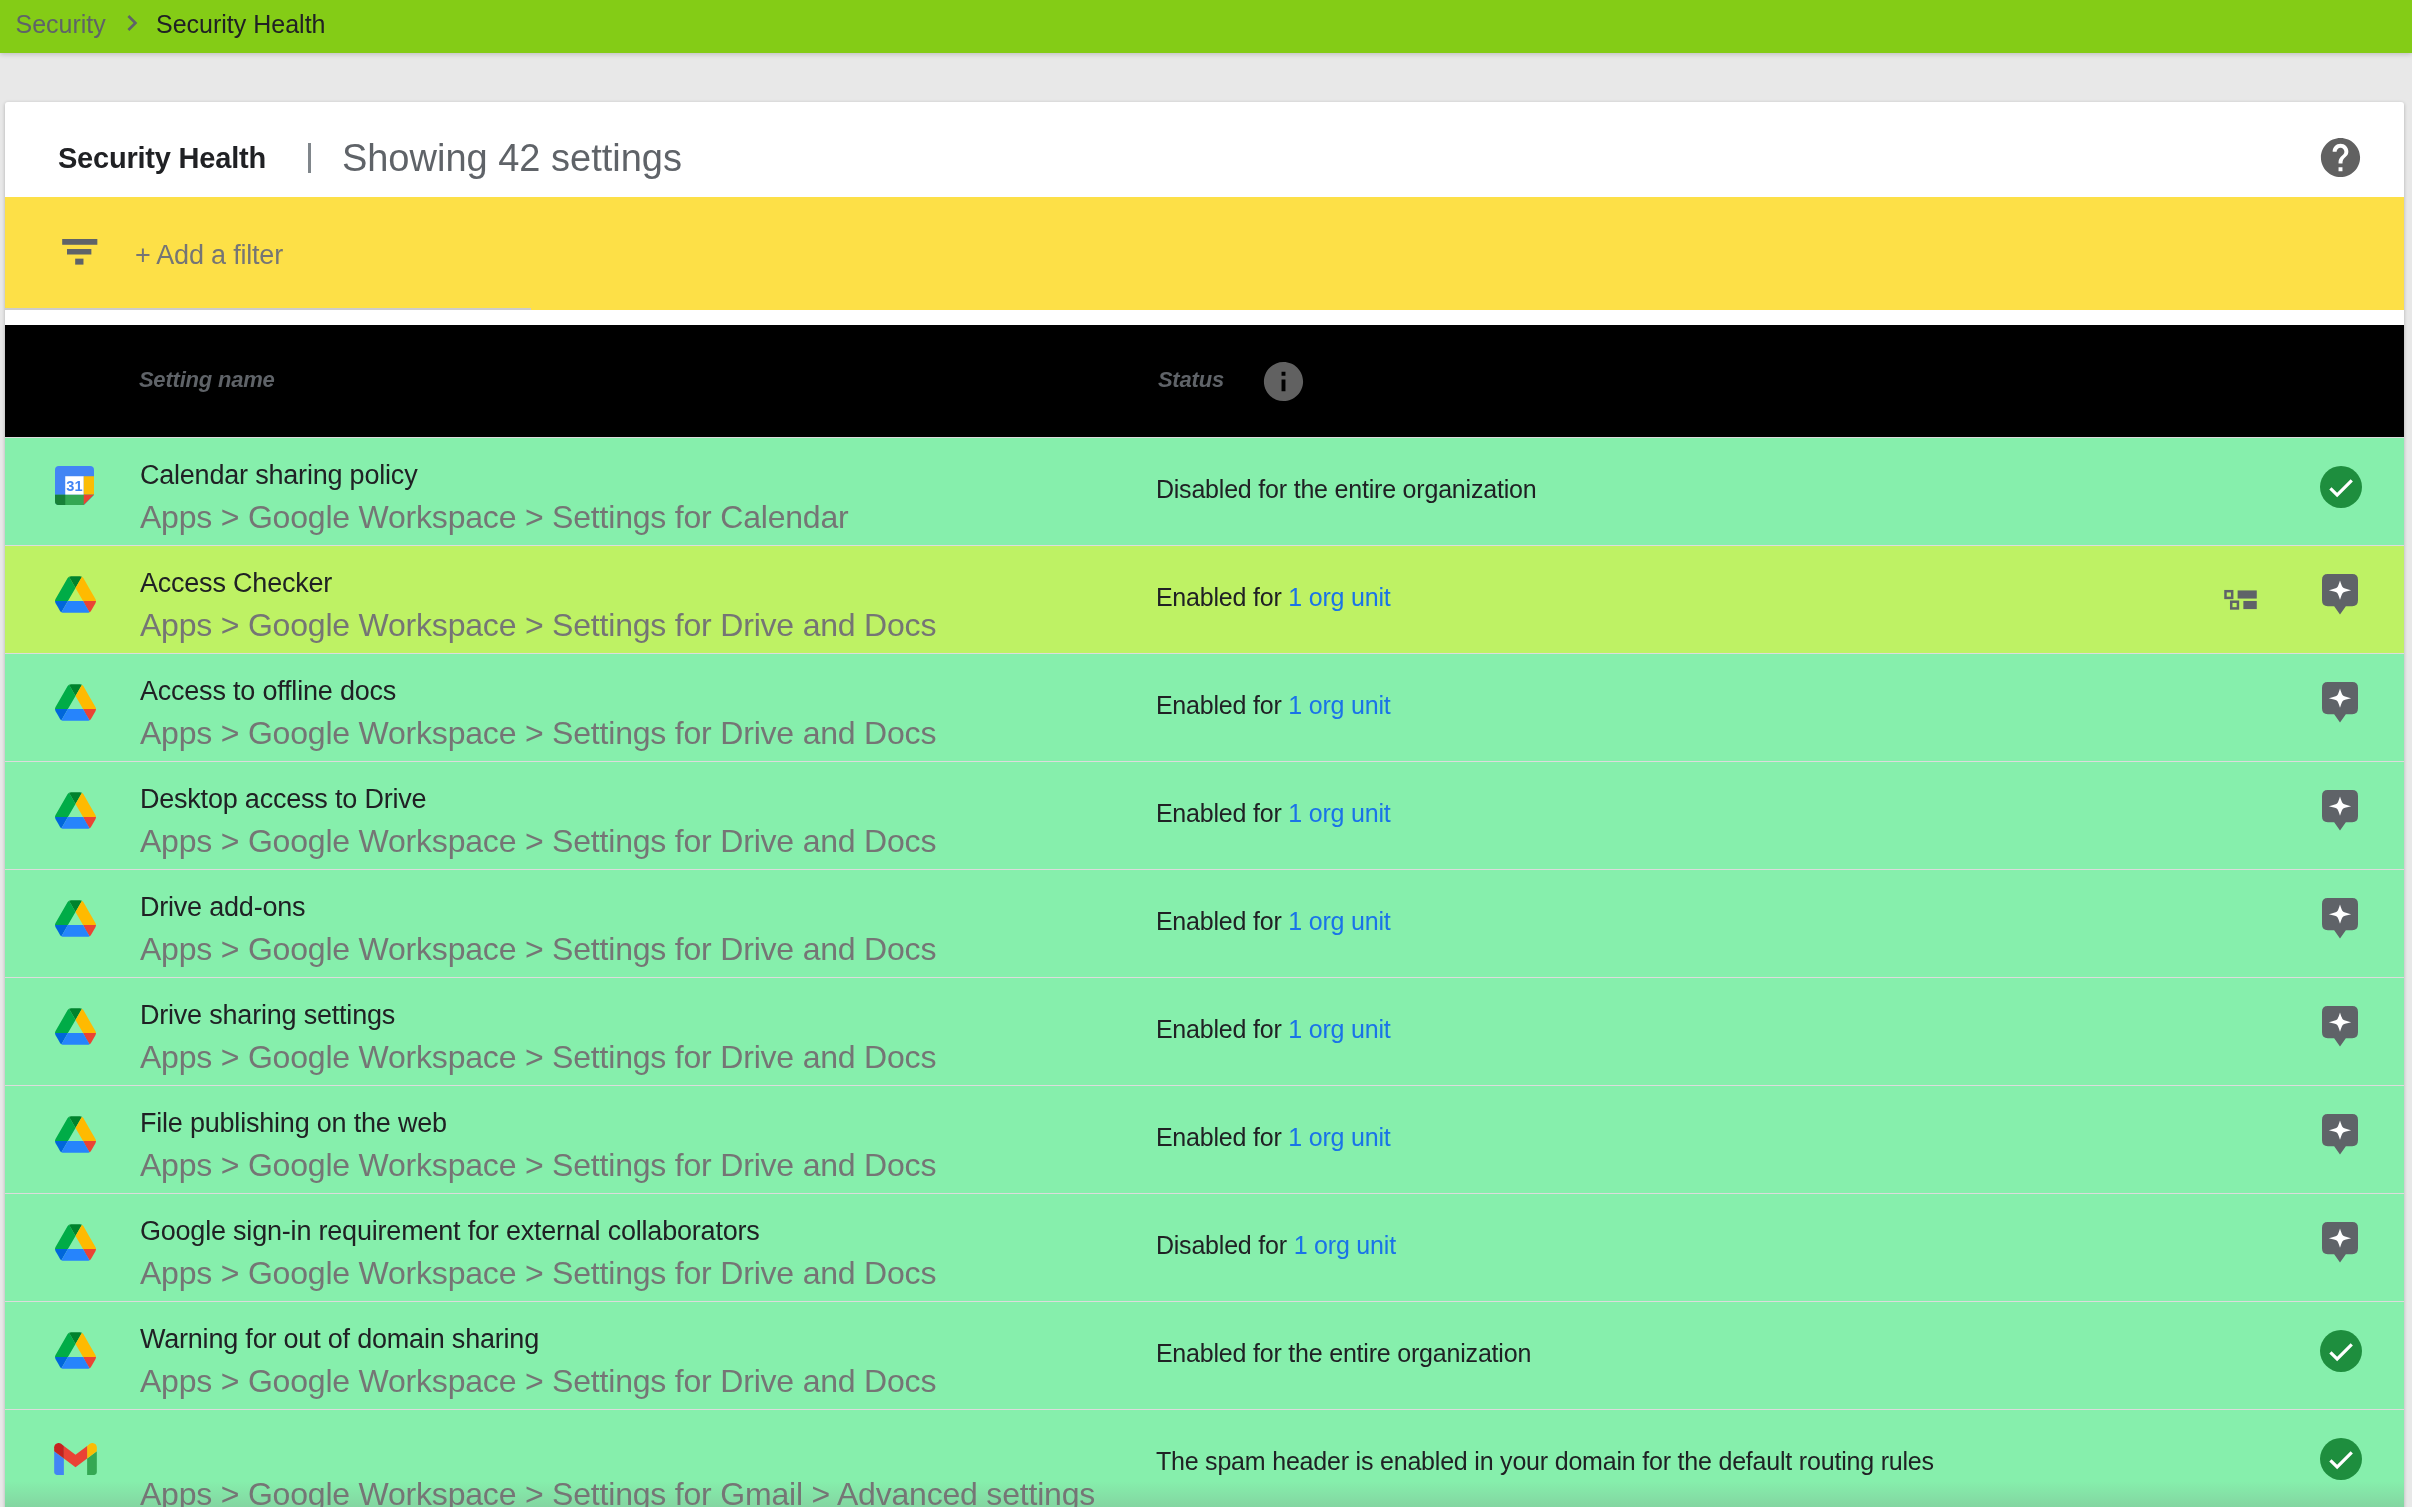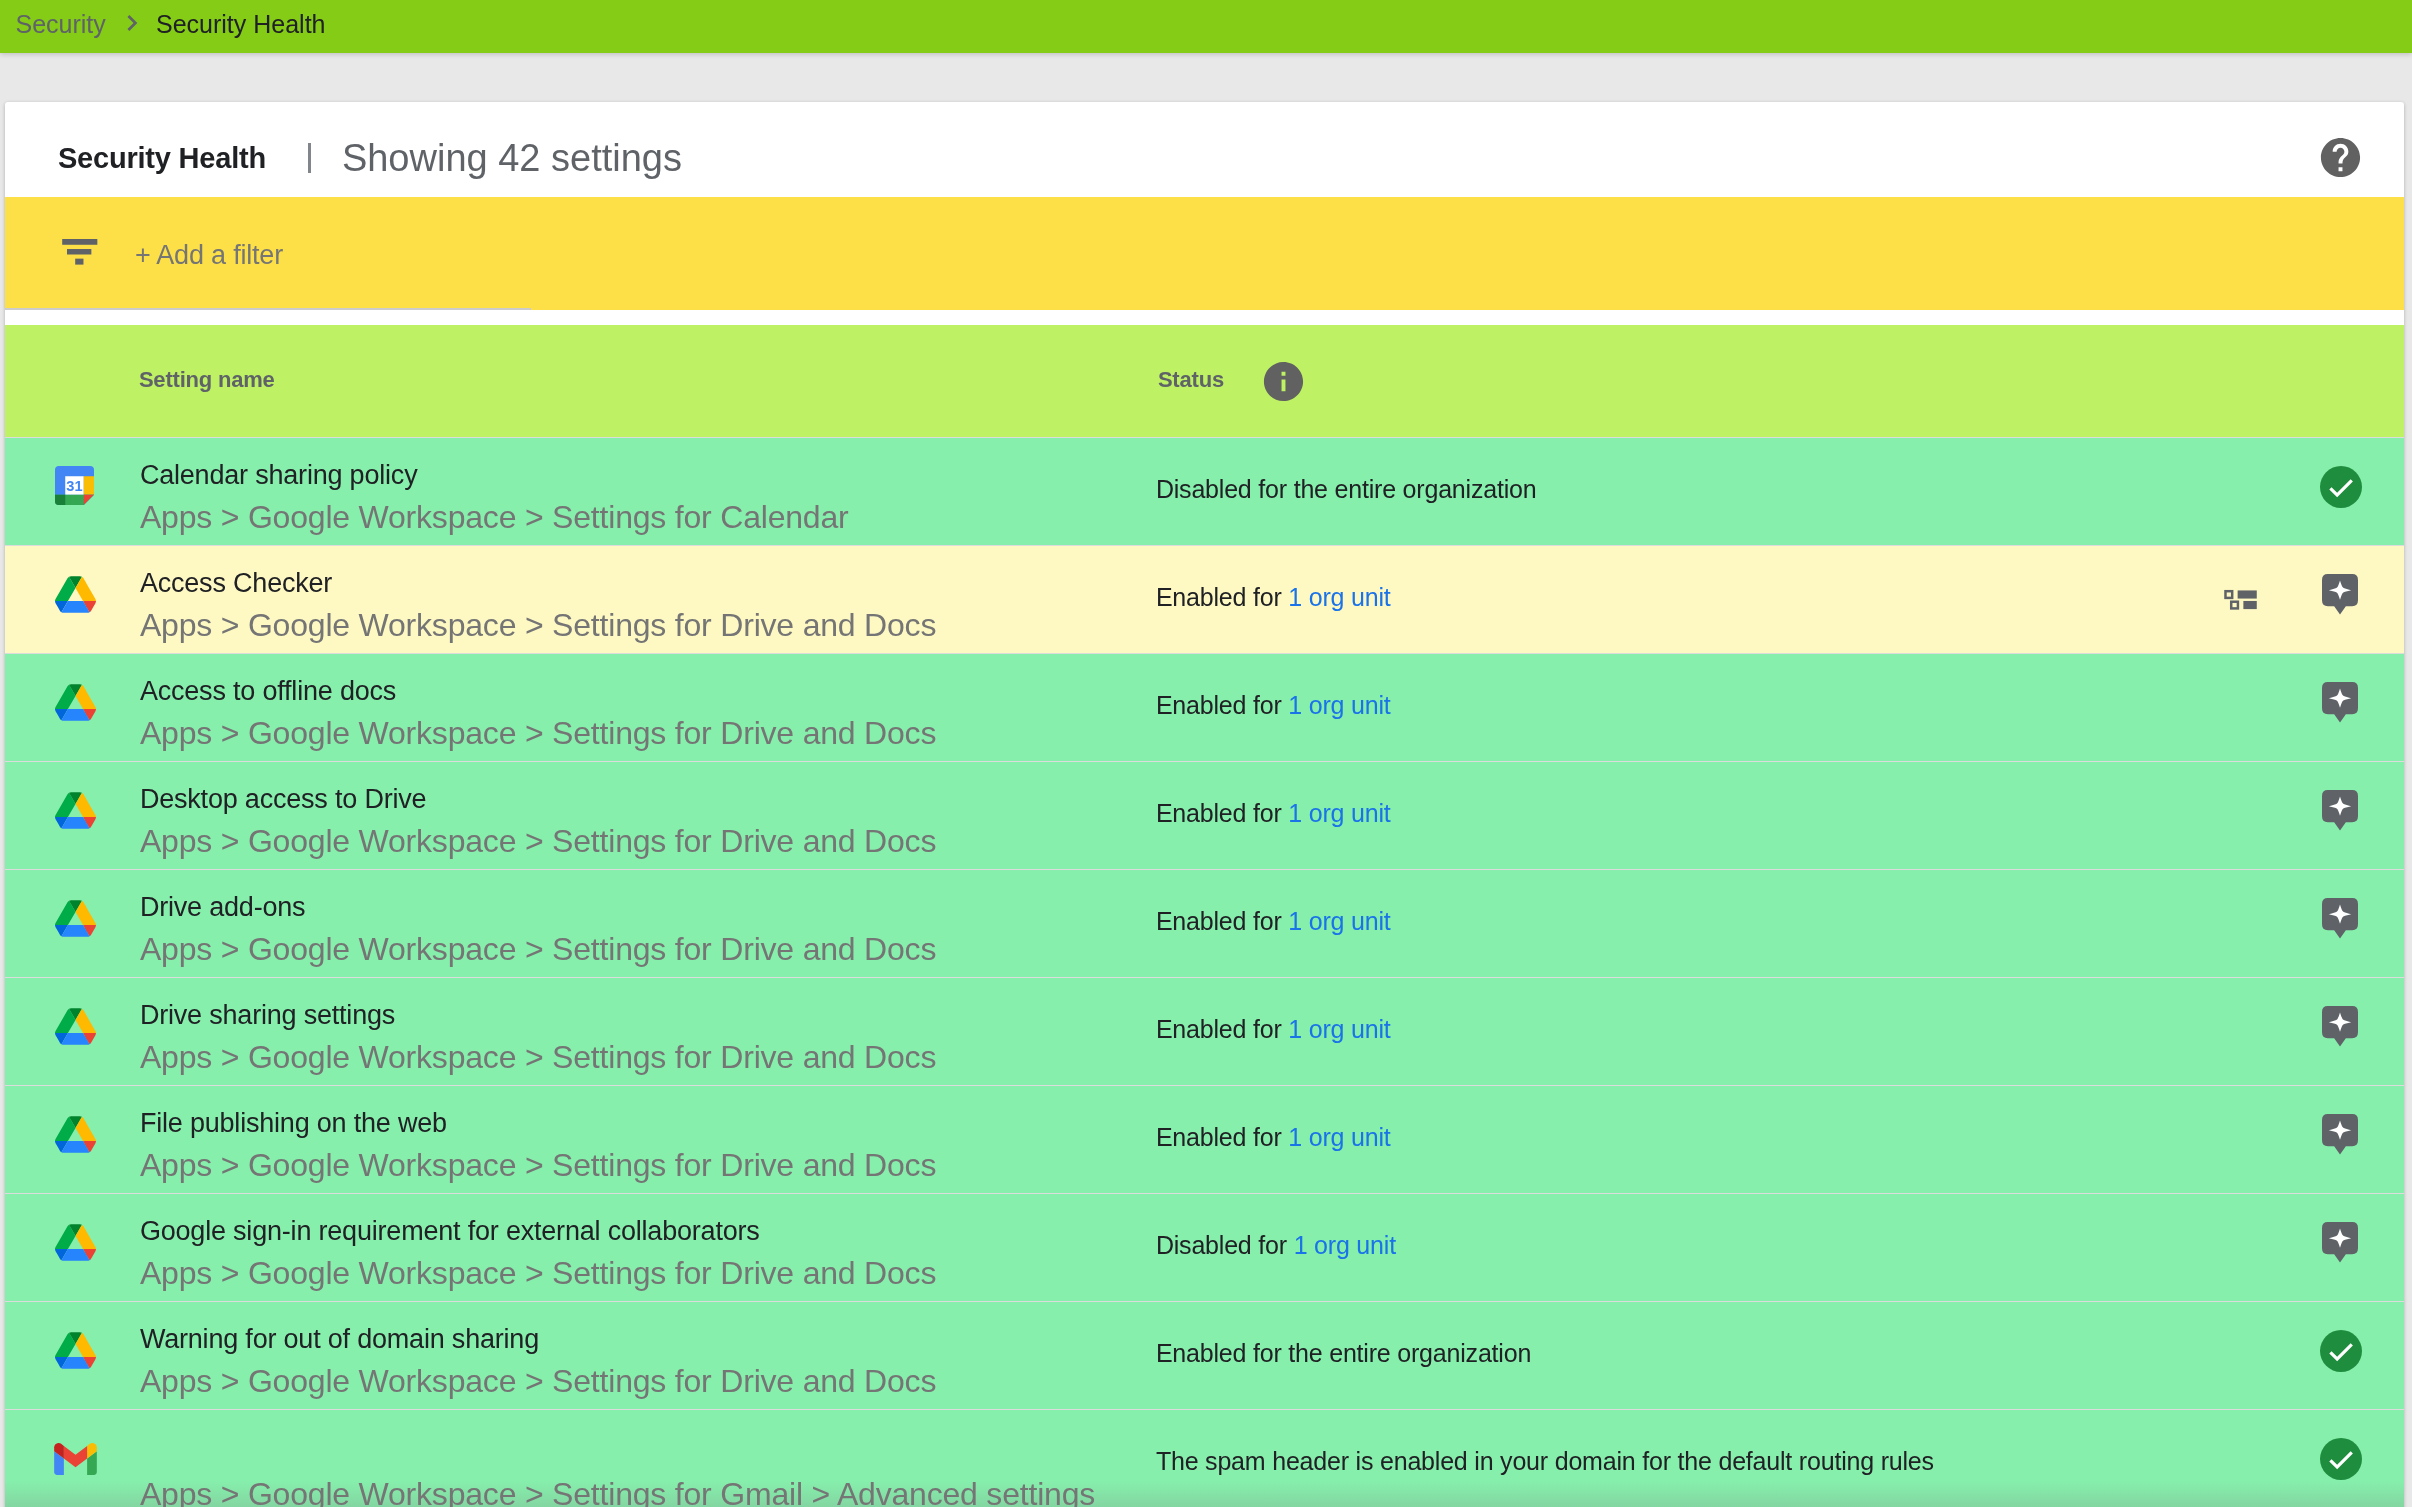--- a/index.html
+++ b/index.html
@@ -10,27 +10,27 @@
 .crumb .c2 { position:absolute; left:156px; top:11.6px; font-size:25px; line-height:25px; color:#202124; }
 .card { position:absolute; left:4.9px; top:102px; width:2399px; height:1553px; background:#fff;
   border-radius:2.9px; box-shadow:0 1px 3.9px rgba(0,0,0,0.25); }
 .chead { position:absolute; left:0; top:0; width:100%; height:111px; }
 .chead .h1 { position:absolute; left:53px; top:42px; font-size:29px; line-height:29px; font-weight:bold; letter-spacing:-0.2px; color:#202124; }
 .chead .pipe { position:absolute; left:303px; top:41px; width:2.9px; height:30px; background:#80868b; }
 .chead .h2 { position:absolute; left:337px; top:41px; font-size:38px; line-height:30px; color:#5f6368; }
 .fbar { position:absolute; left:0; top:95px; width:100%; height:113px; background:#fde047; }
 .fbar .ftxt { position:absolute; left:130px; top:45px; font-size:27px; line-height:27px; letter-spacing:-0.2px; color:#757575; }
 .fline { position:absolute; left:0; top:111px; width:526px; height:1.9px; background:#cccccc; }
-.thead { position:absolute; left:0; top:223px; width:100%; height:113px; background:#bef264;
-  border-bottom:1.9px solid #dcdcdc; }
+.thead { position:absolute; left:0; top:223px; width:100%; height:113px; background:#000000;
+  border-bottom:1.9px solid #dcdcdc;font-style:italic; }
 .thead .t1 { position:absolute; left:134px; top:44px; font-size:22px; line-height:22px; font-weight:bold; letter-spacing:-0.2px; color:#5f6368; }
 .thead .t2 { position:absolute; left:1153px; top:44px; font-size:22px; line-height:22px; font-weight:bold; letter-spacing:-0.2px; color:#5f6368;text-align:right; }
 .rows { position:absolute; left:0; top:336px; width:100%; }
 .row { position:relative; width:100%; height:108px; border-bottom:1.9px solid #dcdcdc; background:#86efac; }
-.row.hov { background:#fef9c3; }
+.row.hov { background:#bef264; }
 .appicon { position:absolute; }
 .rowright { position:absolute; }
 .title { position:absolute; left:135px; top:24px; font-size:27px; line-height:27px; letter-spacing:-0.2px; color:#202124; }
 .sub { position:absolute; left:135px; top:67px; font-size:32px; line-height:25px; letter-spacing:-0.2px; color:#757575; }
 .status { position:absolute; left:1151px; top:39px; font-size:25px; line-height:25px; letter-spacing:-0.2px; }
 .sd { color:#202124; white-space:pre; }
 .lk { color:#1a73e8; }
 .row.last .title { top:29px; }
 .row.last .sub { top:72px; }
 .row.last .rowright { top:35px; }

